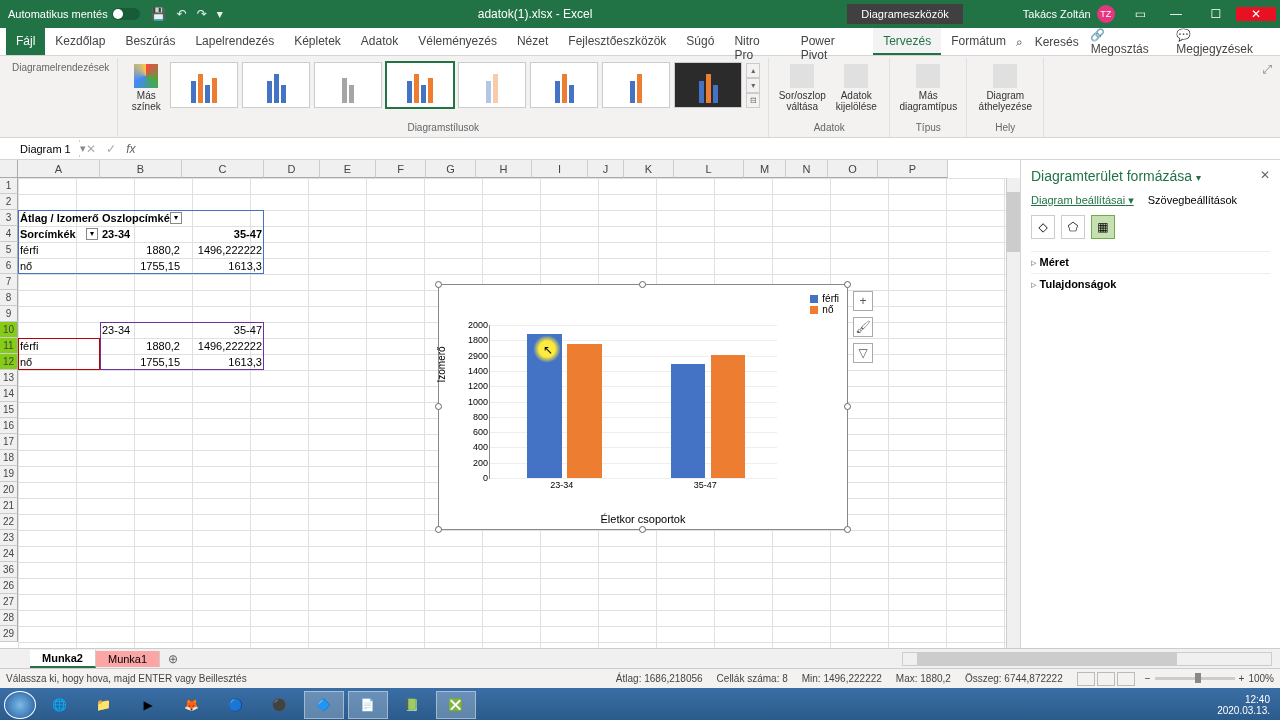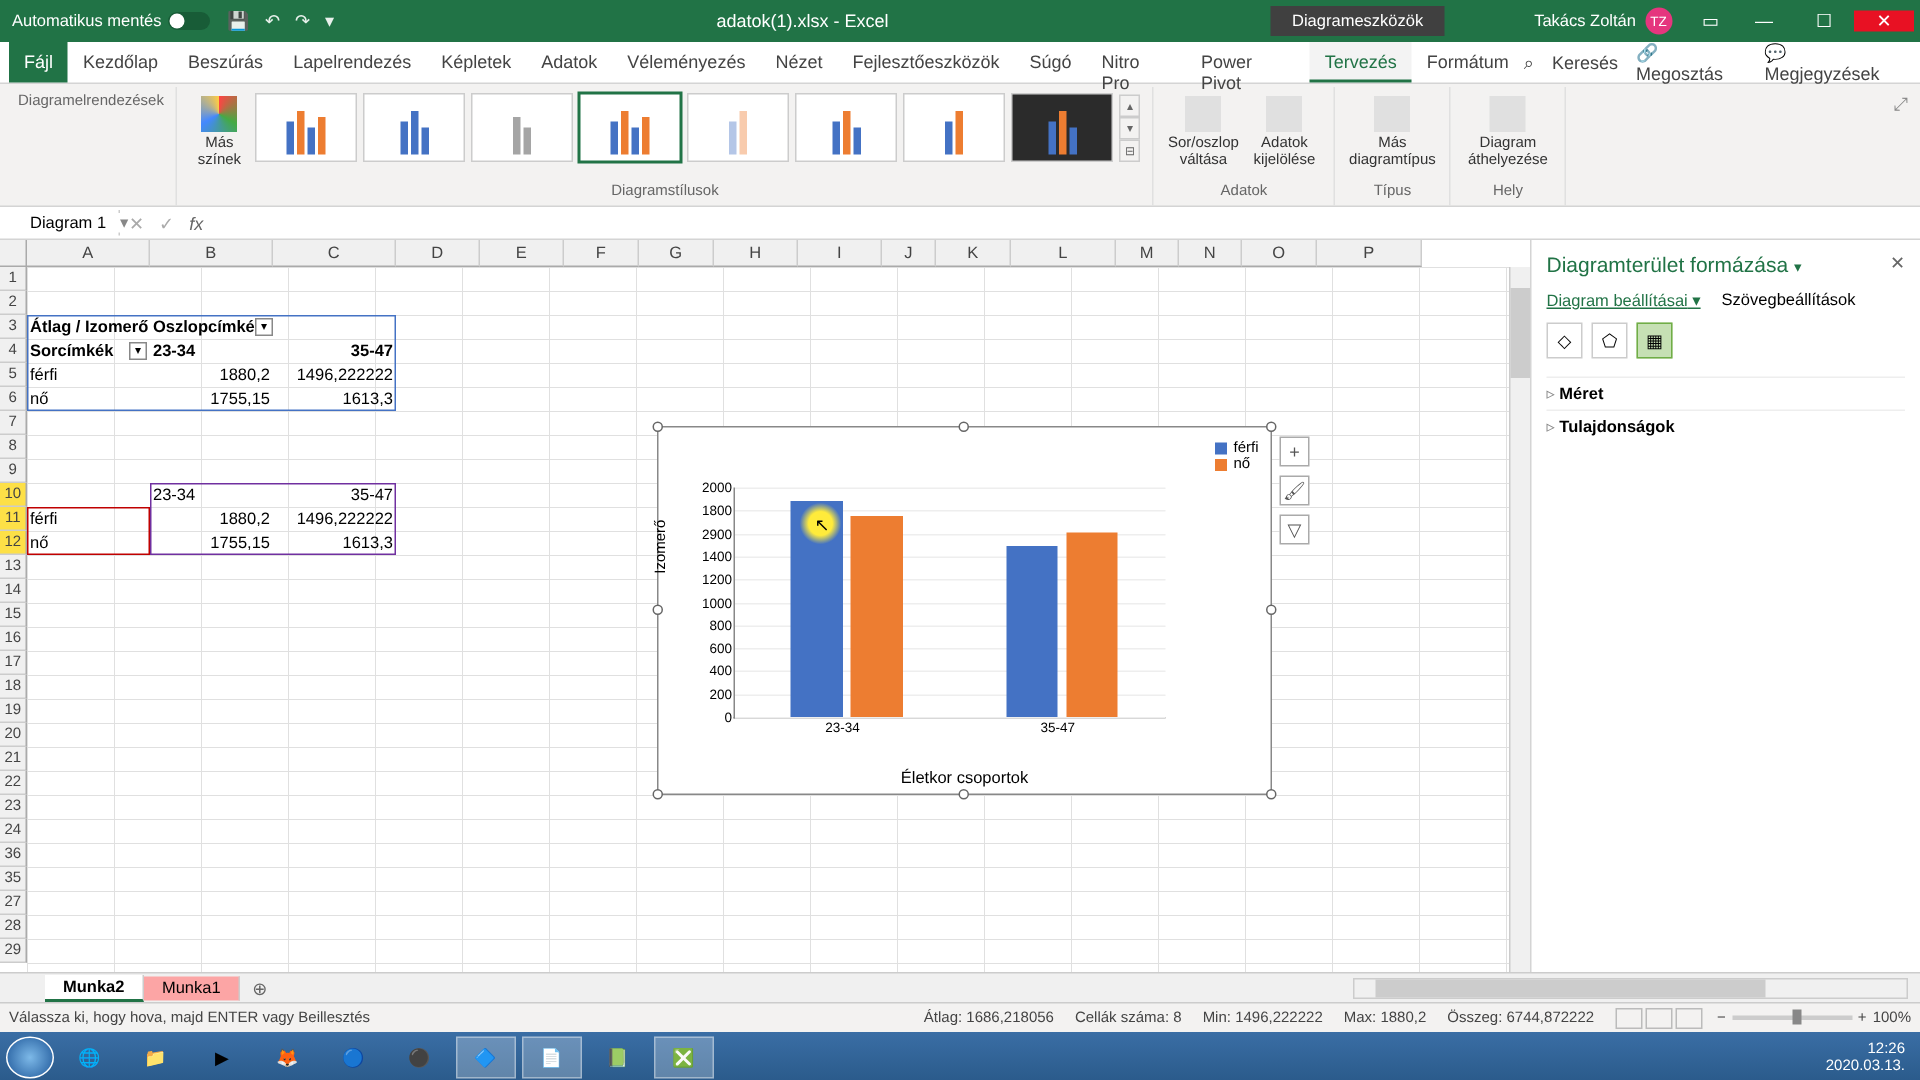--- a/index.html
+++ b/index.html
@@ -53,21 +53,21 @@
 .fbox .fx { font-style: italic; color: #666; }
 .fbox .sym { color: #aaa; }
 
 
 .workspace { display: flex; height: 488px; position: relative; }
 .sheet { flex: 1; position: relative; overflow: hidden; background: #fff; }
 .colhdr { display: flex; position: absolute; top: 0; left: 18px; height: 18px; }
 .colhdr div { border-right: 1px solid #ccc; border-bottom: 1px solid #aaa; background: #f0f0f0; font-size: 11px; text-align: center; line-height: 18px; color: #444; }
 .rowhdr { position: absolute; top: 18px; left: 0; width: 18px; }
 .rowhdr div { height: 16px; border-bottom: 1px solid #ccc; border-right: 1px solid #aaa; background: #f0f0f0; font-size: 10px; text-align: center; line-height: 16px; color: #444; }
-.rowhdr div.sel { background: #fde047; }
+.rowhdr div.sel { background: #84cc16; }
 .corner { position: absolute; width: 18px; height: 18px; background: #f0f0f0; border-right: 1px solid #aaa; border-bottom: 1px solid #aaa; }
 .cells { position: absolute; top: 18px; left: 18px; }
 .gridbg { position: absolute; top: 18px; left: 18px; right: 0; bottom: 0; background-image: linear-gradient(to right,#e0e0e0 1px,transparent 1px),linear-gradient(to bottom,#e0e0e0 1px,transparent 1px); background-size: 58px 16px; }
 .cell { position: absolute; height: 16px; font-size: 11px; padding: 0 2px; line-height: 16px; overflow: visible; white-space: nowrap; }
 .cell.r { text-align: right; }
 .cell.b { font-weight: bold; }
 .pivot-border { position: absolute; border: 1px solid #4472c4; }
 .dd { position: absolute; width: 12px; height: 12px; border: 1px solid #888; background: #fff; font-size: 8px; text-align: center; line-height: 10px; }
 .src-range { position: absolute; border: 1.5px solid #7030a0; }
 .src-range2 { position: absolute; border: 1.5px solid #c00000; }
@@ -329,21 +329,21 @@
         <div>16</div>
         <div>17</div>
         <div>18</div>
         <div>19</div>
         <div>20</div>
         <div>21</div>
         <div>22</div>
         <div>23</div>
         <div>24</div>
         <div>36</div>
-        <div>35</div>
+        <div>26</div>
         <div>27</div>
         <div>28</div>
         <div>29</div>
       </div>
     <div class="gridbg"></div>
     <div class="cells" id="cells">
 
       <div class="cell b" style="top:32px;left:0;width:82px">Átlag / Izomerő</div>
       <div class="cell b" style="top:32px;left:82px;width:82px">Oszlopcímkék</div>
       <div class="dd" style="top:34px;left:152px">▾</div>
@@ -489,16 +489,16 @@
   <div class="tb">▶</div>
   <div class="tb">🦊</div>
   <div class="tb">🔵</div>
   <div class="tb">⚫</div>
   <div class="tb act">🔷</div>
   <div class="tb act">📄</div>
   <div class="tb">📗</div>
   <div class="tb act">❎</div>
   <div class="spacer"></div>
   <div class="tray">
-    <div>12:26</div>
+    <div>12:40</div>
     <div>2020.03.13.</div>
   </div>
 </div>
 
 </body></html>

